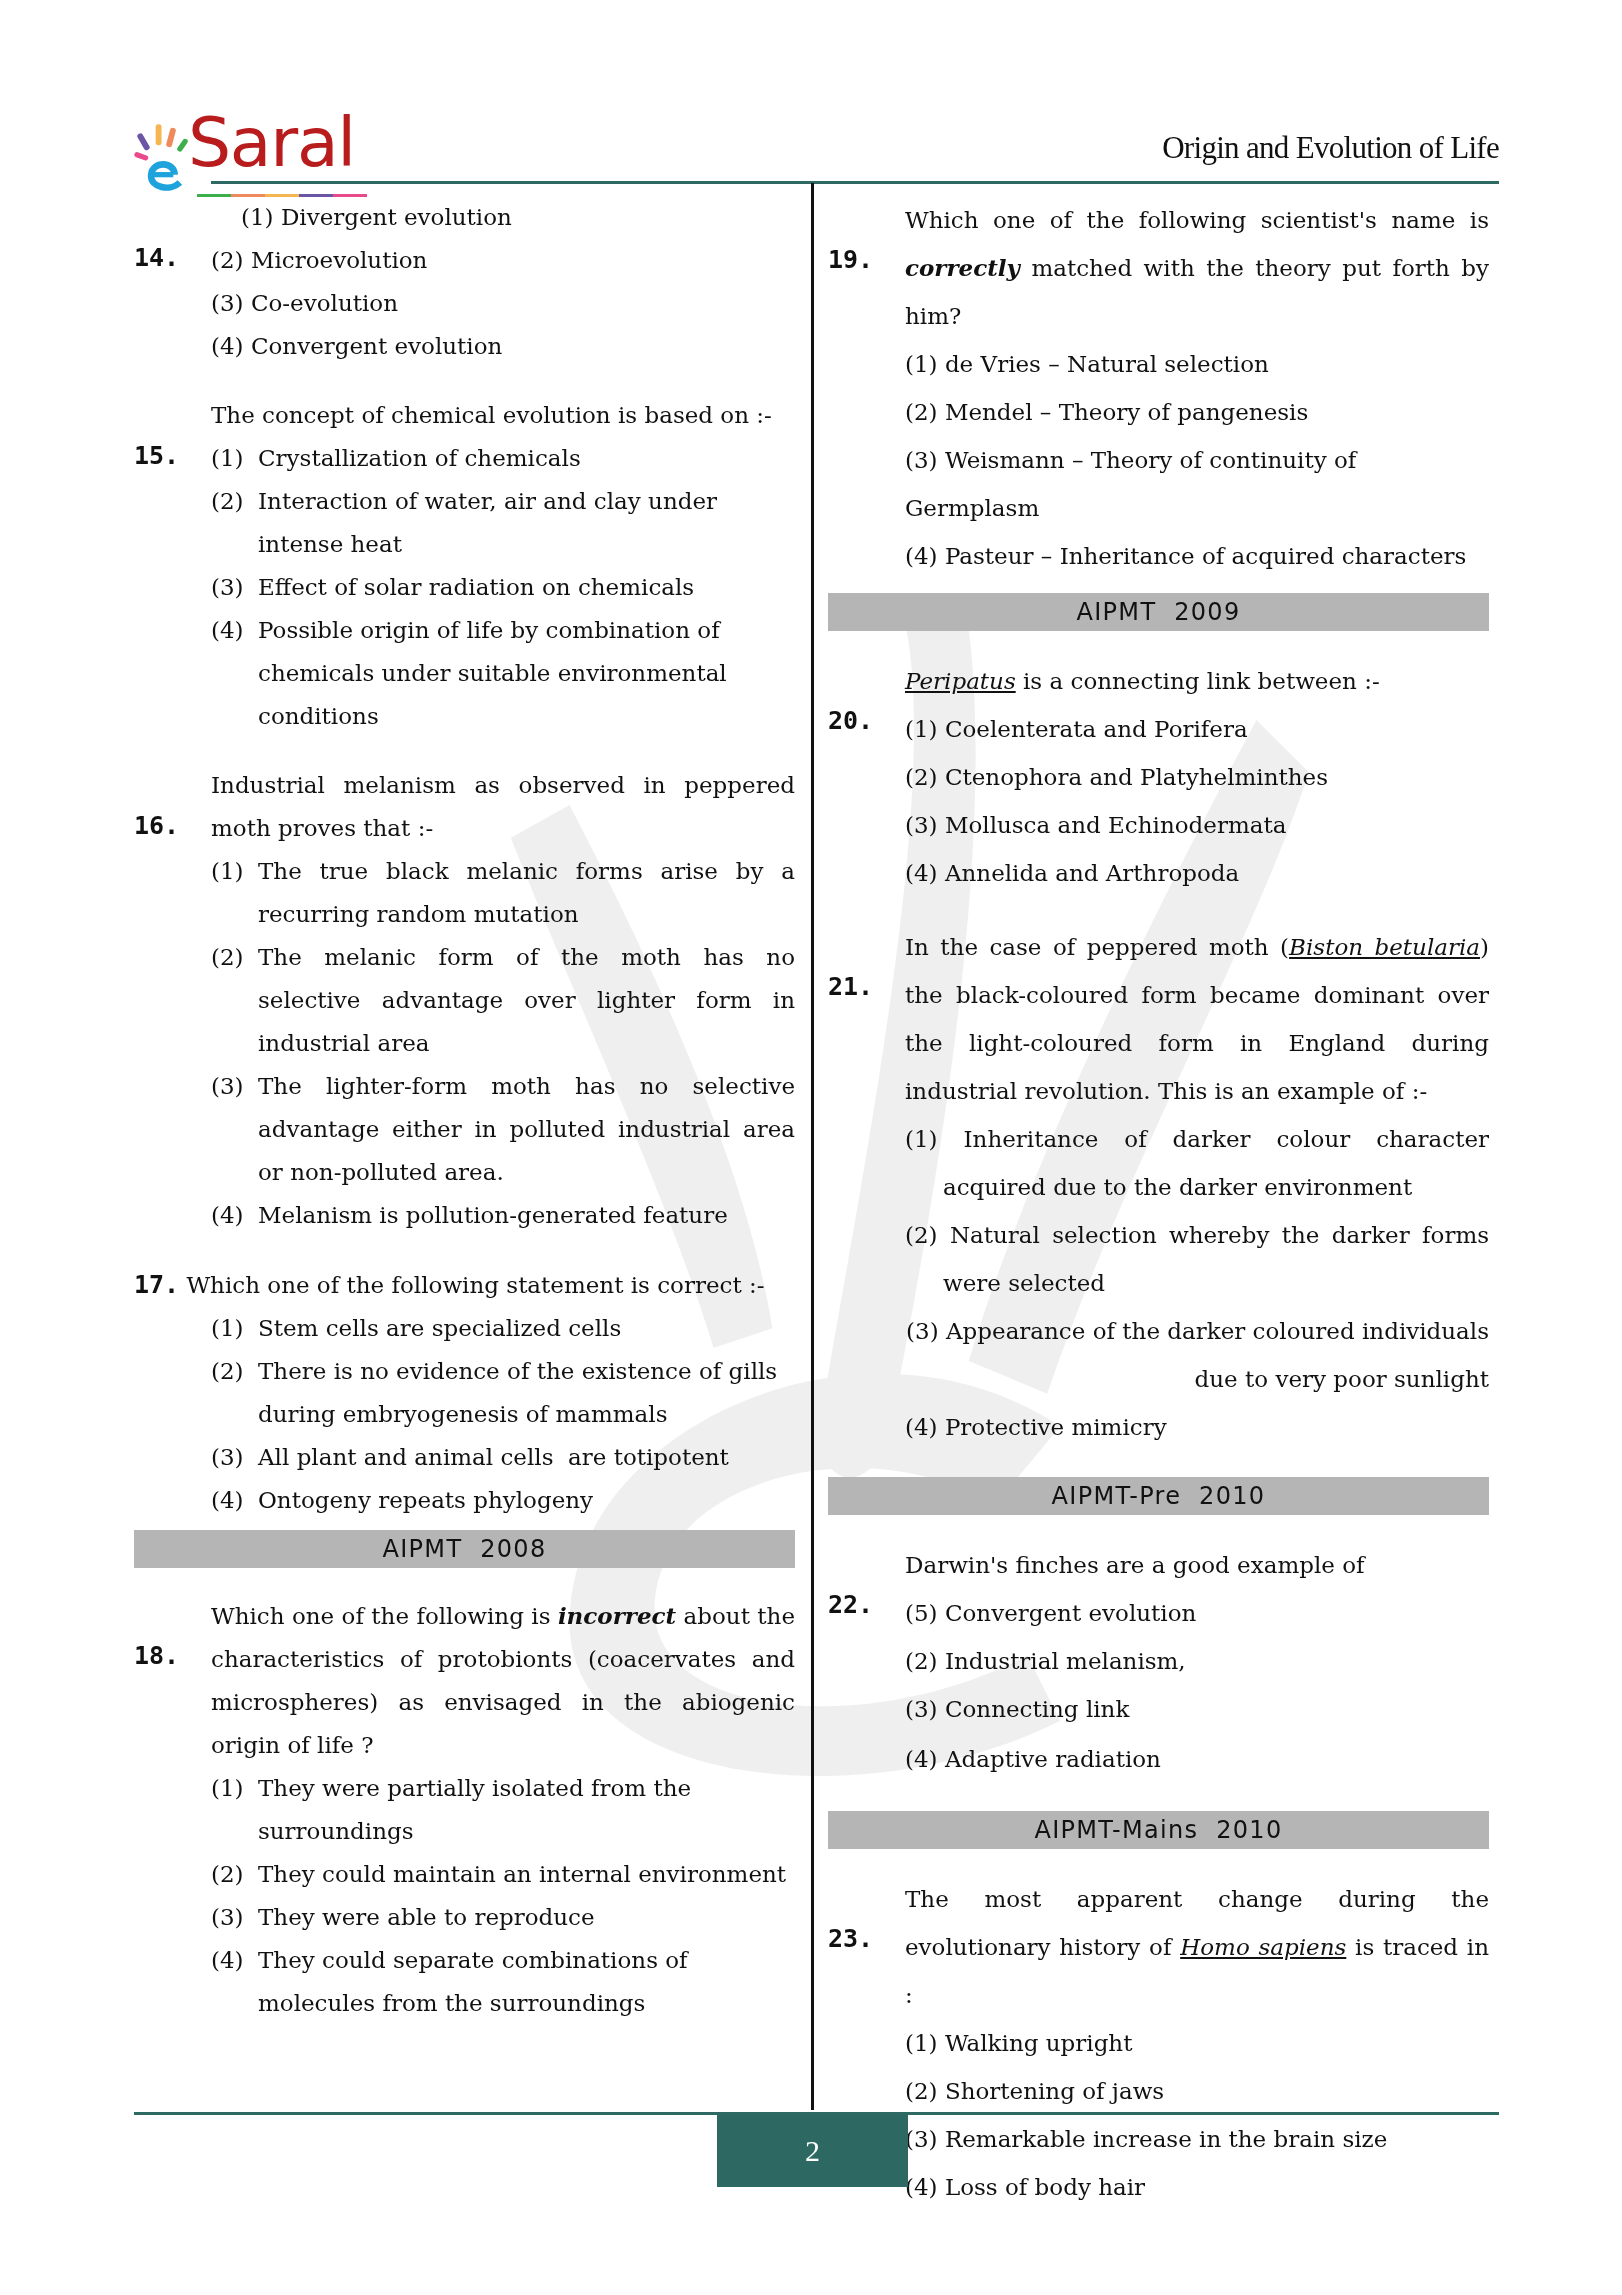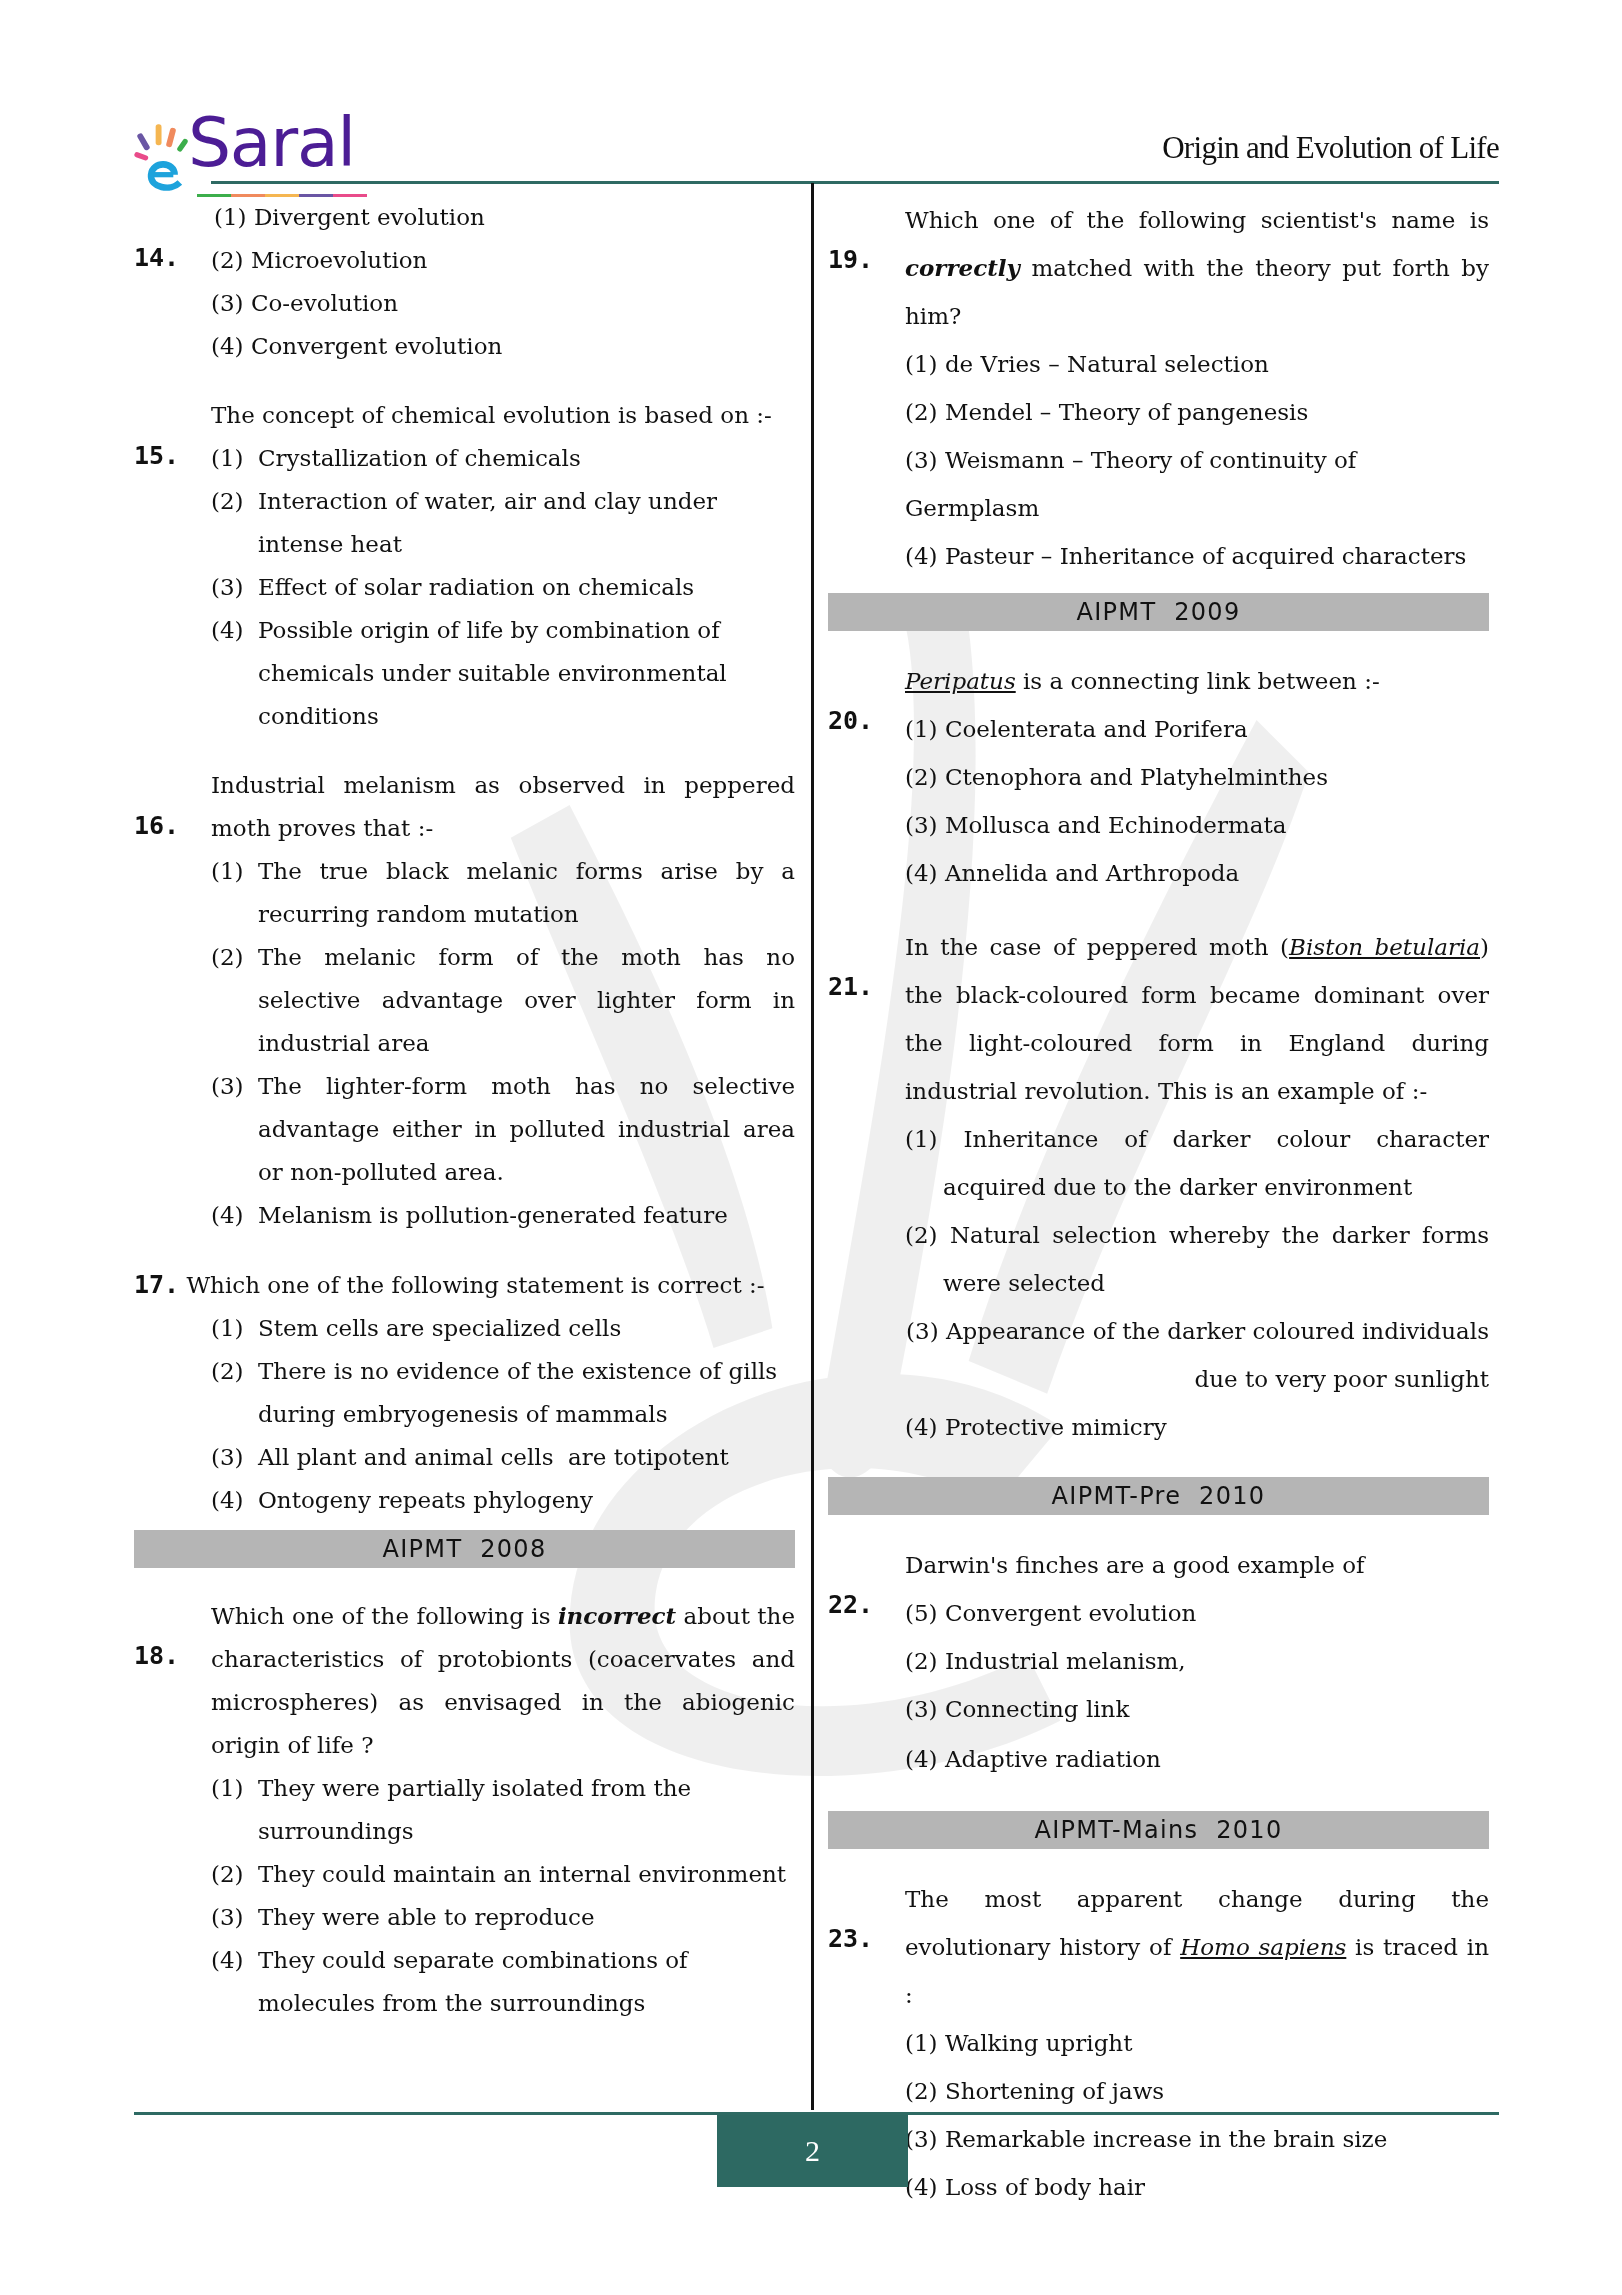--- a/index.html
+++ b/index.html
@@ -1,19 +1,19 @@
 <!DOCTYPE html>
 <html style="font-size:10.5px"><head>
 <meta charset="utf-8">
 <style>
   html, body { margin: 0; padding: 0; background: #ffffff; }
   body { width: 1622px; height: 2295px; position: relative; overflow: hidden; font-family: "DejaVu Serif", serif; color: #111; }
   .watermark { position: absolute; left: 406px; top: 576px; width: 916px; height: 1243px; pointer-events: none; opacity: 0.06; }
   .logo { position: absolute; left: 134px; top: 121px; width: 222px; height: 72px; }
-  .logo-text { position: absolute; left: 54px; top: -11.8px; font-family: "DejaVu Sans", sans-serif; font-size: 68px; font-weight: 500; color: #4c1d95; letter-spacing: -1.3px; line-height: 1; }
+  .logo-text { position: absolute; left: 54px; top: -11.8px; font-family: "DejaVu Sans", sans-serif; font-size: 68px; font-weight: 500; color: #b91c1c; letter-spacing: -1.3px; line-height: 1; }
   .logo-bar { position: absolute; left: 63px; top: 73px; height: 3.3px; width: 170px; display: flex; }
   .logo-bar span { flex: 1; height: 3.3px; }
   .header-title { position: absolute; right: 123px; top: 130px; font-family: "Liberation Serif", serif; font-size: 31px; color: #111; letter-spacing: -0.7px; }
   .header-rule { position: absolute; left: 211px; right: 123px; top: 181px; height: 3.3px; background: #2e6a63; }
   .col-divider { position: absolute; left: 811px; top: 183px; width: 3.3px; height: 1927px; background: #111; }
   .footer-rule { position: absolute; left: 134px; right: 123px; top: 2112px; height: 2.6px; background: #2e6a63; }
   .page-badge { position: absolute; left: 717px; top: 2115px; width: 191px; height: 72px; background: #2d6962; color: #fff; font-family: "Liberation Serif", serif; font-size: 30px; display: flex; align-items: center; justify-content: center; }
   .col { position: absolute; top: 196px; }
   .col-left { left: 134px; width: 661px; }
   .col-right { left: 828px; width: 661px; }
@@ -59,21 +59,21 @@
 </div>
 <div class="header-title">Origin and Evolution of Life</div>
 <div class="header-rule"></div>
 
 <div class="col-divider"></div>
 
 <div class="col col-left">
 
   <div class="q">
     <span class="q-num">14.</span>
-    <div class="opt" style="margin-left:80px">(1) Divergent evolution</div>
+    <div class="opt" style="margin-left:107px">(1) Divergent evolution</div>
     <div class="opt">(2) Microevolution</div>
     <div class="opt">(3) Co-evolution</div>
     <div class="opt">(4) Convergent evolution</div>
   </div>
 
   <div class="q">
     <span class="q-num">15.</span>
     <div class="q-text">The concept of chemical evolution is based on :-</div>
     <div class="opt tab"><span class="opt-no">(1)</span><span>Crystallization of chemicals</span></div>
     <div class="opt tab"><span class="opt-no">(2)</span><span>Interaction of water, air and clay under intense heat</span></div>

